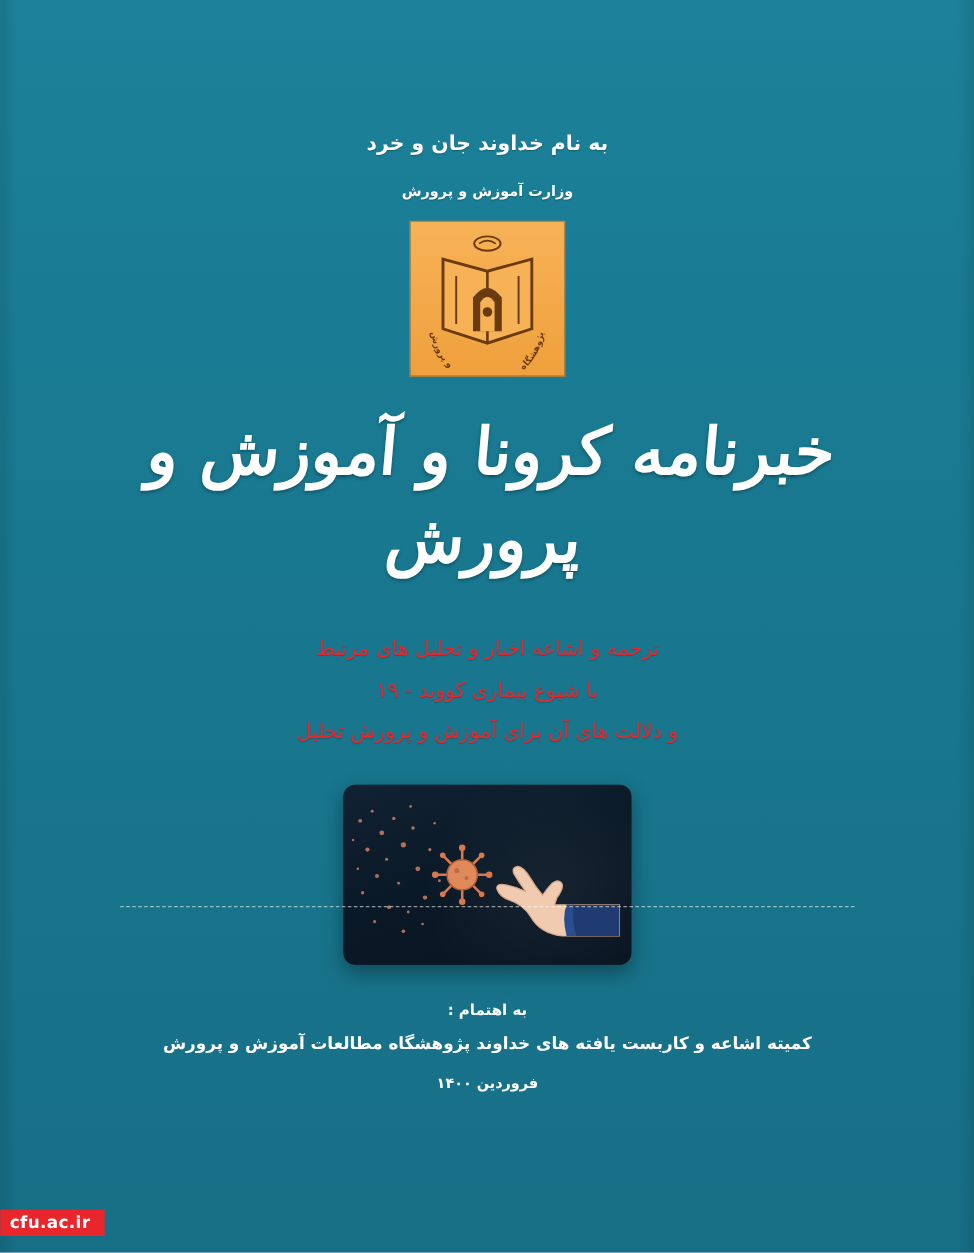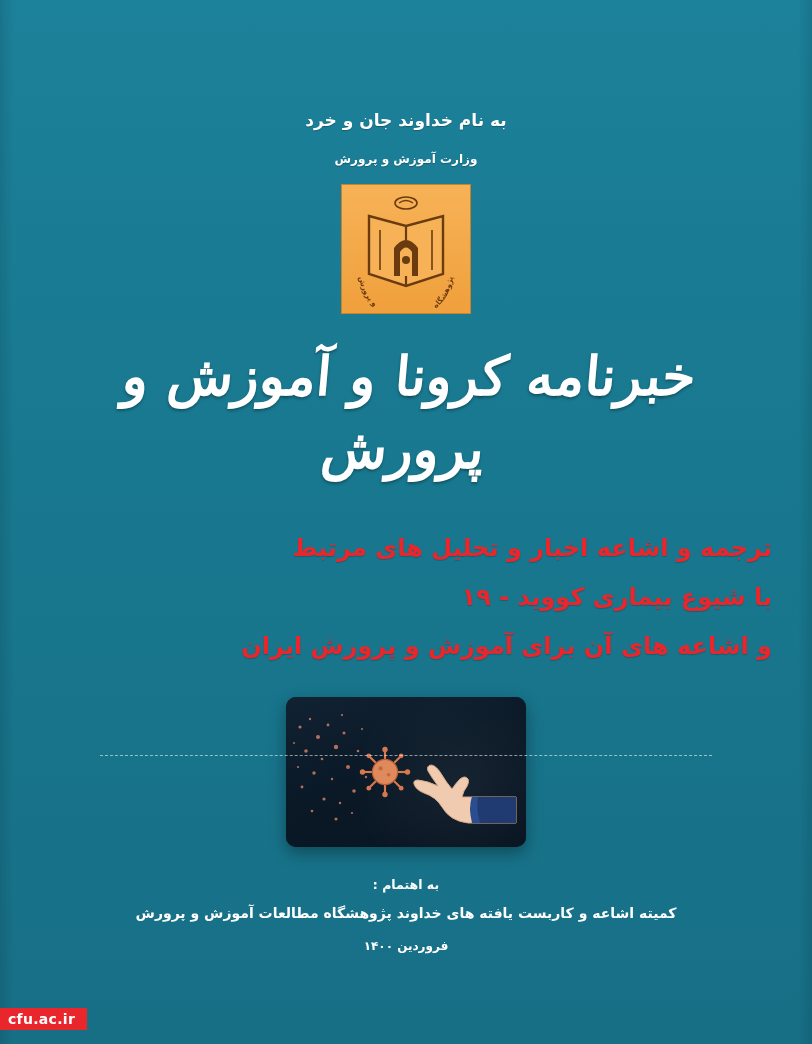--- a/index.html
+++ b/index.html
@@ -80,23 +80,24 @@
     font-family: "DejaVu Serif", "Liberation Serif", serif;
     line-height: 1.35;
     padding: 0 60px;
     transform: skewX(-5deg);
     text-shadow: 0 2px 3px rgba(0,0,0,0.30);
     direction: rtl;
   }
 
   .subtitle-block {
     margin-top: 38px;
+    text-align: center;
     color: #e8262c;
-    font-weight: bold;
-    font-size: 24px;
+    font-weight: normal;
+    font-size: 17px;
     line-height: 2.05;
     direction: rtl;
     padding: 0 40px;
     text-shadow: 0 1px 1px rgba(0,0,0,0.18);
   }
   .subtitle-block .ln { display: block; }
 
   .figure {
     margin: 26px auto 0;
     width: 240px;
@@ -199,21 +200,21 @@
         <textPath href="#capArc" startOffset="50%" text-anchor="middle">پژوهشگاه مطالعات آموزش و پرورش</textPath>
       </text>
     </svg>
   </div>
 
   <div class="newsletter-title">خبرنامه کرونا و آموزش و پرورش</div>
 
   <div class="subtitle-block">
     <span class="ln">ترجمه و اشاعه اخبار و تحلیل های مرتبط</span>
     <span class="ln">با شیوع بیماری کووید - ۱۹</span>
-    <span class="ln">و اشاعه های آن برای آموزش و پرورش ایران</span>
+    <span class="ln">و دلالت های آن برای آموزش و پرورش تحلیل</span>
   </div>
 
   <div class="figure">
     <div class="figure-img"></div>
 
     <svg class="dust" viewBox="0 0 120 130">
       <g fill="#e58b6a" opacity="0.85">
         <circle cx="8" cy="20" r="1.6"></circle>
           <circle cx="18" cy="12" r="1.2"></circle>
           <circle cx="26" cy="30" r="2"></circle>

